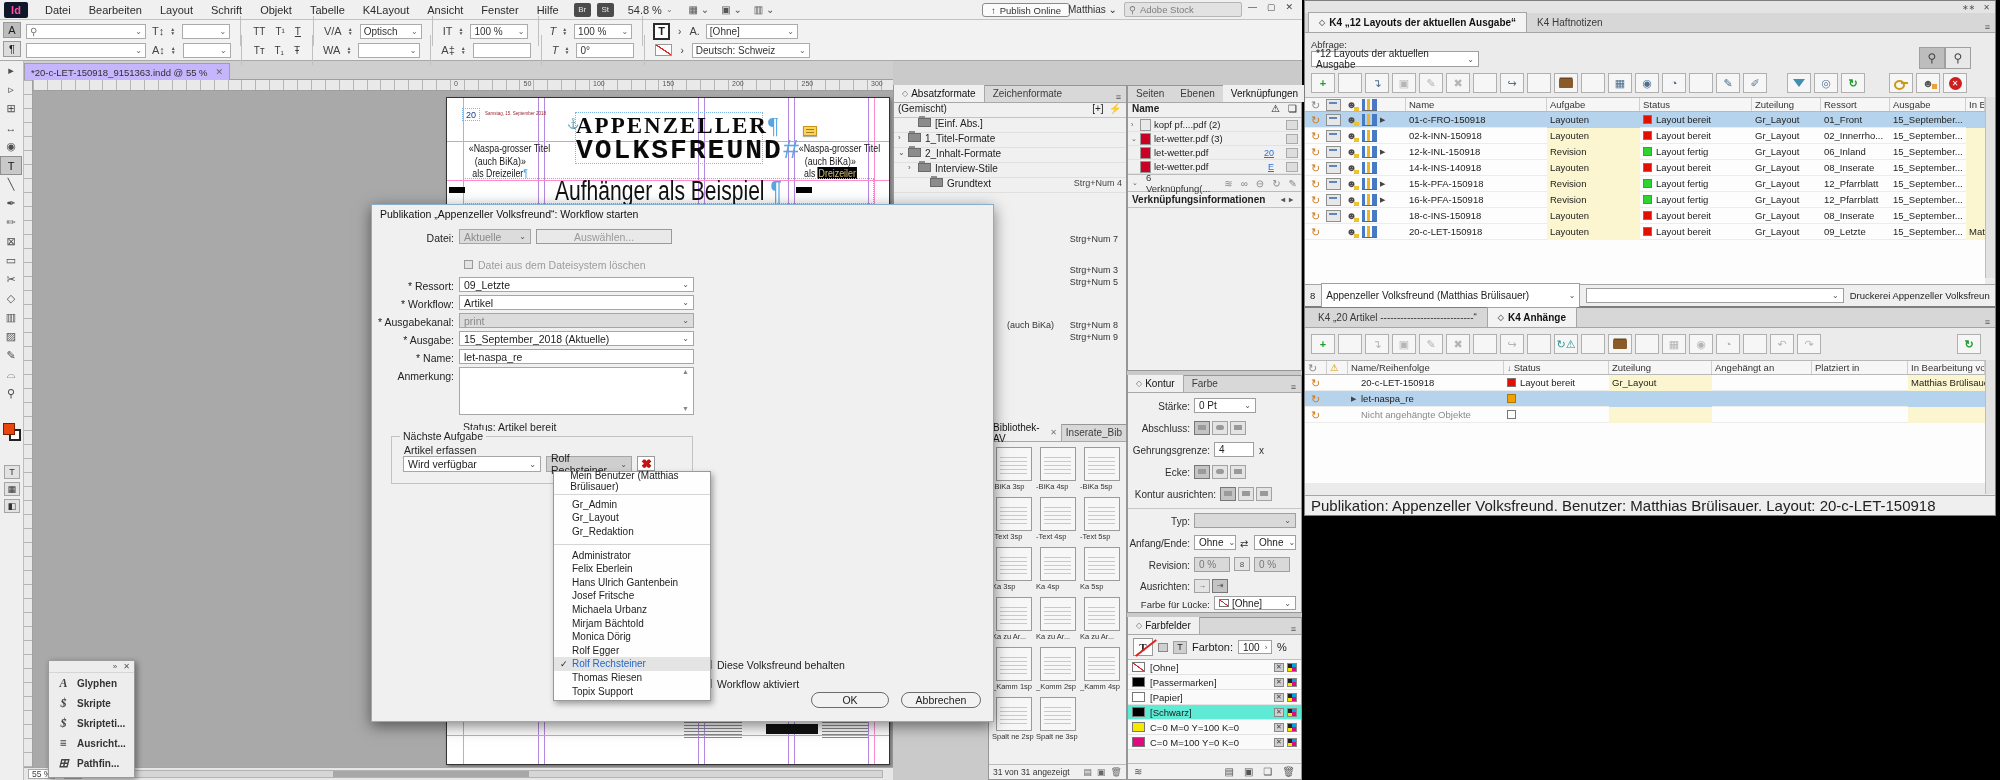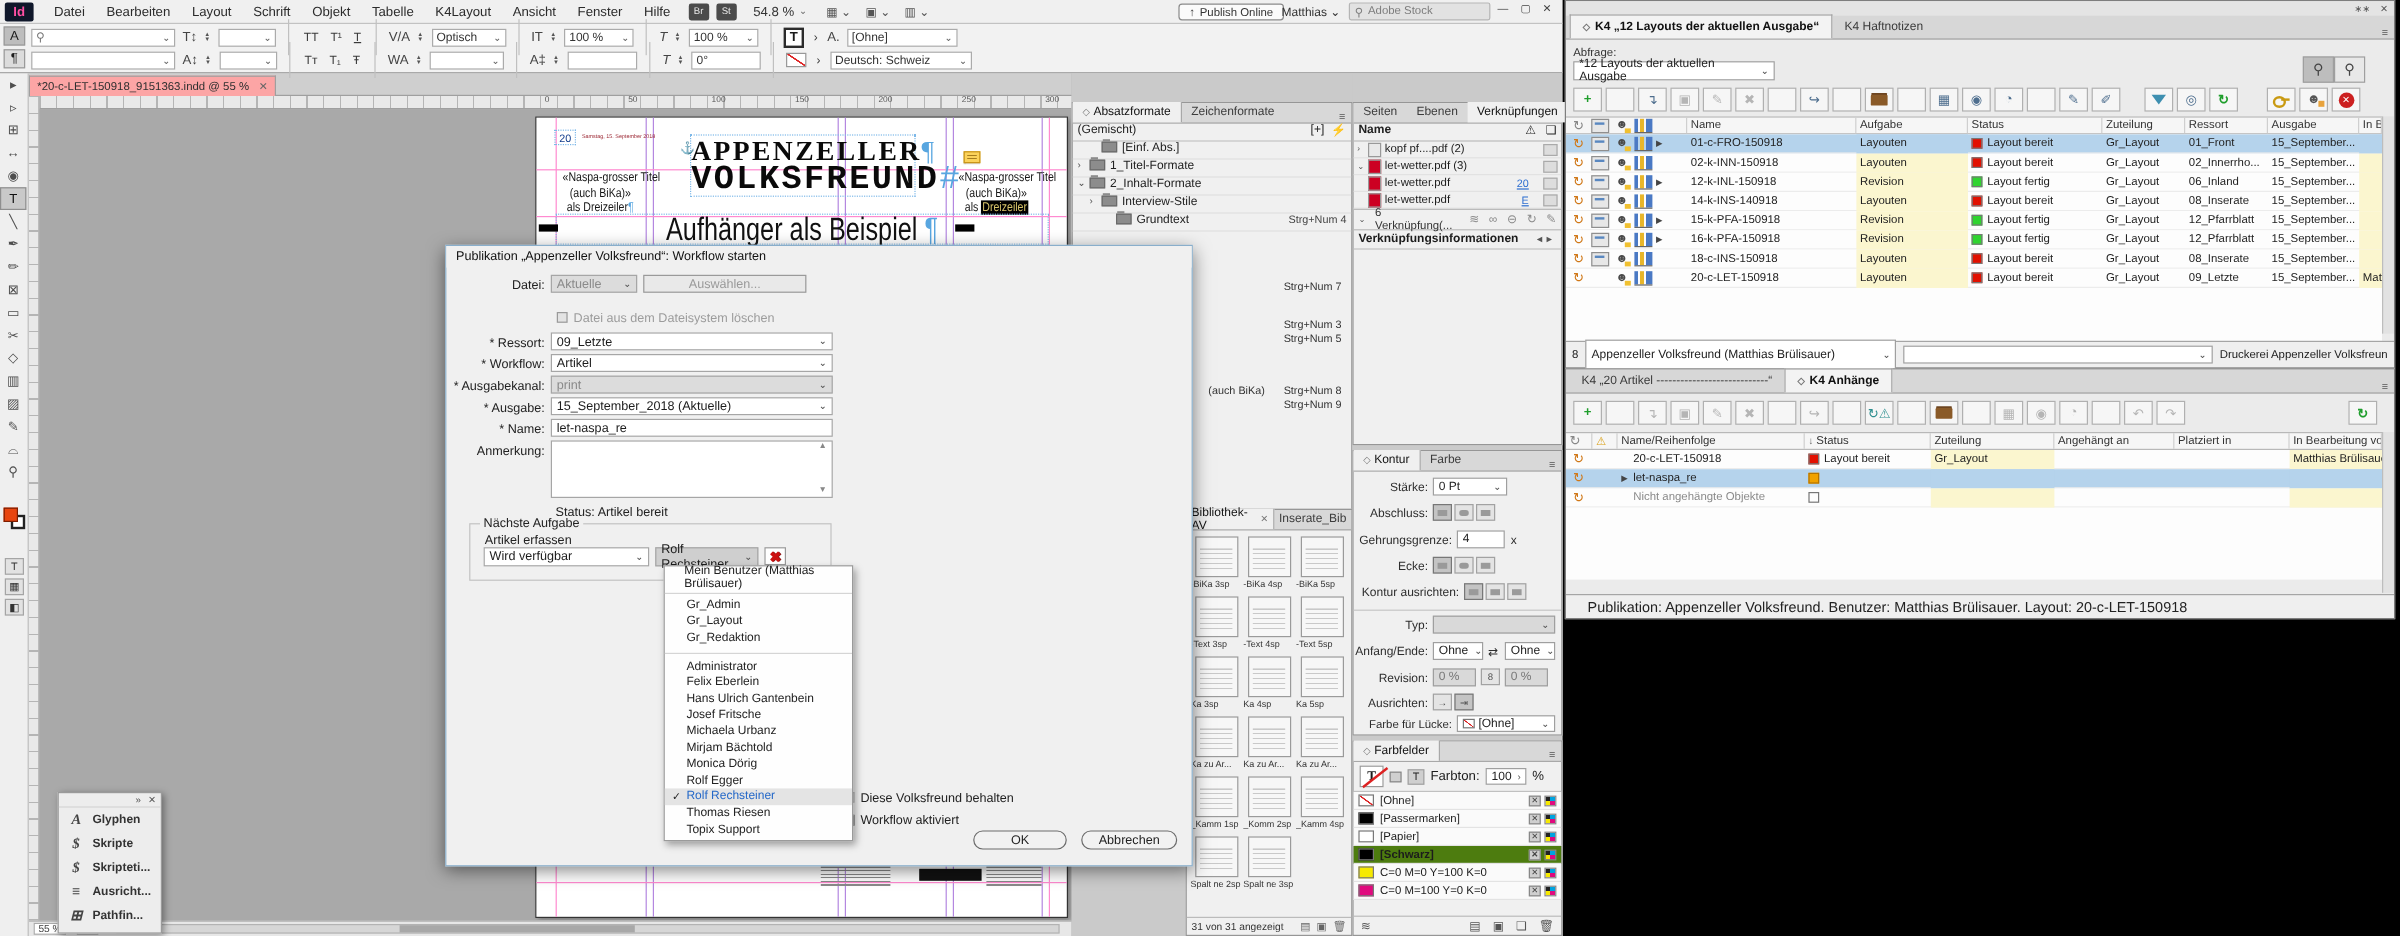--- a/index.html
+++ b/index.html
@@ -39,21 +39,21 @@
 .tool{width:22px;height:19px;display:flex;align-items:center;justify-content:center;color:#4e4e4e;font-size:11px}
 .tool.sel{background:#c9c9c9;border:1px solid #8f8f8f;color:#111}
 .proxy{position:absolute;left:3px;top:362px;width:18px;height:18px}
 .proxy .pf{position:absolute;left:0;top:0;width:12px;height:12px;background:#e8450f;border:1px solid #7c1d00}
 .proxy .ps{position:absolute;left:6px;top:6px;width:12px;height:12px;background:#fff;border:2px solid #222}
 .tminor{position:absolute;left:4px;width:16px;height:14px;border:1px solid #a5a5a5;background:#e2e2e2;display:flex;align-items:center;justify-content:center;font-size:9px;color:#333}
 
 
 .docwin{position:absolute;left:24px;top:61px;width:869px;height:719px;background:#a9a9a9;z-index:1}
 .doctabs{position:absolute;left:0;top:0;width:100%;height:19px;background:#cfcfcf;border-bottom:1px solid #9f9f9f}
-.doctab{position:absolute;left:0;top:2px;height:17px;background:#fca5a5;border:1px solid #9f9f9f;border-bottom:none;display:flex;align-items:center;padding:0 6px;font-size:9.5px;color:#2f2f2f;gap:8px}
+.doctab{position:absolute;left:0;top:2px;height:17px;background:#c4b5fd;border:1px solid #9f9f9f;border-bottom:none;display:flex;align-items:center;padding:0 6px;font-size:9.5px;color:#2f2f2f;gap:8px}
 .doctab .x{color:#666;font-size:9px}
 .hruler{position:absolute;left:9px;top:19px;width:860px;height:11px;background:#e9e9e9;border-bottom:1px solid #9f9f9f;overflow:hidden;background-image:repeating-linear-gradient(to right,#b5b5b5 0 1px,transparent 1px 13.9px)}
 .hruler .nums{position:absolute;left:421px;top:0;display:flex}
 .hruler .nums span{width:69.5px;font-size:7px;color:#555}
 .vruler{position:absolute;left:0;top:19px;width:9px;height:700px;background:#e9e9e9;border-right:1px solid #9f9f9f;background-image:repeating-linear-gradient(to bottom,#b5b5b5 0 1px,transparent 1px 14px)}
 .canvas{position:absolute;left:9px;top:30px;width:860px;height:689px;background:#a9a9a9;overflow:hidden}
 .page{position:absolute;left:413px;top:6px;width:444px;height:668px;background:#fff;border:1px solid #333;box-shadow:2px 2px 4px rgba(0,0,0,.35)}
 .gv{position:absolute;top:0;bottom:0;width:1px;background:#b487e0}
 .gvp{position:absolute;top:0;bottom:0;width:1px;background:#ff8ad0}
 .gh{position:absolute;left:0;right:0;height:1px;background:#ff8ad0}
@@ -113,21 +113,21 @@
 .kbtn.on{background:#c4c4c4;border-color:#777}
 .kbtn .bar{width:8px;height:5px;background:#9a9a9a}
 .ksep{position:absolute;left:0;right:0;height:1px;background:#c6c6c6}
 
 
 .swhead{display:flex;align-items:center;gap:5px;padding:3px 5px;border-bottom:1px solid #c0c0c0}
 .swT{width:20px;height:18px;position:relative;border:1px solid #9a9a9a;background:#fff;font-weight:bold;font-family:"Liberation Serif",serif;display:flex;align-items:center;justify-content:center}
 .swT::after{content:"";position:absolute;left:-1px;top:8px;width:26px;height:2px;background:#d22;transform:rotate(-38deg)}
 .swtbtn{width:14px;height:13px;border:1px solid #a2a2a2;background:#cfcfcf;font-size:9px;display:flex;align-items:center;justify-content:center}
 .sw-row{display:flex;align-items:center;height:15px;padding:0 4px;border-bottom:1px solid #e3e3e3;font-size:9.5px;background:#fafafa}
-.sw-row.sel{background:#4d7c0f;font-weight:bold}
+.sw-row.sel{background:#5eead4;font-weight:normal}
 .sw-chip{width:13px;height:10px;border:1px solid #777;margin-right:5px;background:#fff}
 .sw-chip.none{background:linear-gradient(to top right,#fff 44%,#d22 47%,#d22 53%,#fff 56%)}
 .sw-chip.reg,.sw-chip.black{background:#000}
 .sw-chip.paper{background:#fff}
 .sw-chip.yellow{background:#f6e900}
 .sw-chip.magenta{background:#e0097e}
 .sw-ic{margin-left:auto;display:flex;gap:3px;align-items:center}
 .mini{width:10px;height:9px;border:1px solid #888;background:#cfcfcf;font-size:7px;display:flex;align-items:center;justify-content:center;color:#444}
 .mini.cmyk{background:conic-gradient(#00a3e0 0 25%,#e0097e 0 50%,#f6e900 0 75%,#222 0)}
 .swfoot{position:absolute;left:0;right:0;bottom:0;height:16px;border-top:1px solid #bbb;display:flex;align-items:center;gap:10px;padding:0 6px;color:#555;font-size:10px}
@@ -178,21 +178,21 @@
 .ri.rclip{background:#e7e7e7;border:1px solid #8f8f8f}
 .ri.rclip::after{content:"";position:absolute;left:2px;top:2px;width:8px;height:2px;background:#5a88c0}
 .ri.rout{color:#d07818;font-size:11px;line-height:12px;text-align:center;visibility:visible}
 .ri.ruser{color:#4a4a4a;font-size:10px;line-height:12px;text-align:center}
 .ri.ruser::after{content:"";position:absolute;right:0;bottom:0;width:5px;height:4px;background:#f0c030}
 .ri.rchart{background:linear-gradient(to right,#4a79c4 0 3px,transparent 3px 5px,#e8b62a 5px 8px,transparent 8px 10px,#4a79c4 10px 13px);border-bottom:1px solid #666}
 .ct-ic{width:101px;display:flex;align-items:center;padding-left:2px}
 .ct-name{width:141px}.ct-auf{width:93px}.ct-status{width:112px}.ct-zut{width:69px}.ct-res{width:69px}.ct-aus{width:76px}.ct-bearb{flex:1}
 .cb-ar{width:22px}.cb-warn{width:21px}.cb-name{width:156px}.cb-status{width:105px}.cb-zut{width:103px}.cb-ang{width:100px}.cb-plz{width:96px}.cb-bearb{flex:1}
 .k4foot{position:absolute;left:0;right:0;bottom:0;height:22px;border-top:1px solid #a5a5a5;background:#efefef;display:flex;align-items:center;gap:6px;padding:0 5px;font-size:9.5px}
-.k4info{position:absolute;left:0;right:0;bottom:0;height:20px;border-top:1px solid #a5a5a5;background:#efefef;display:flex;align-items:center;padding:0 18px;font-size:12px;color:#222}
+.k4info{position:absolute;left:0;right:0;bottom:0;height:20px;border-top:1px solid #a5a5a5;background:#efefef;display:flex;align-items:center;padding:0 6px;font-size:15px;color:#222}
 .combo{background:#fff;border:1px solid #9f9f9f;display:flex;align-items:center;padding:0 4px;font-size:10px;color:#222}
 .combo .car{margin-left:auto;color:#555;font-size:8px;padding-left:5px}
 .combo.dis{background:#d9d9d9;color:#777}
 .srchbtn{width:26px;height:22px;border:1px solid #9f9f9f;background:#e8e8e8;display:flex;align-items:center;justify-content:center;font-size:12px;color:#444}
 .srchbtn.on{background:#bdbdbd}
 
 
 .dialog{position:absolute;left:371px;top:204px;width:623px;height:518px;background:#f0f0f0;border:1px solid #89aecb;box-shadow:0 4px 14px rgba(0,0,0,.5);z-index:9;font-size:10.5px}
 .dlg-title{position:absolute;left:0;top:0;right:0;height:18px;display:flex;align-items:center;padding-left:8px;font-size:10.5px;color:#111;background:#f0f0f0}
 .dl{position:absolute;text-align:right;color:#222}

